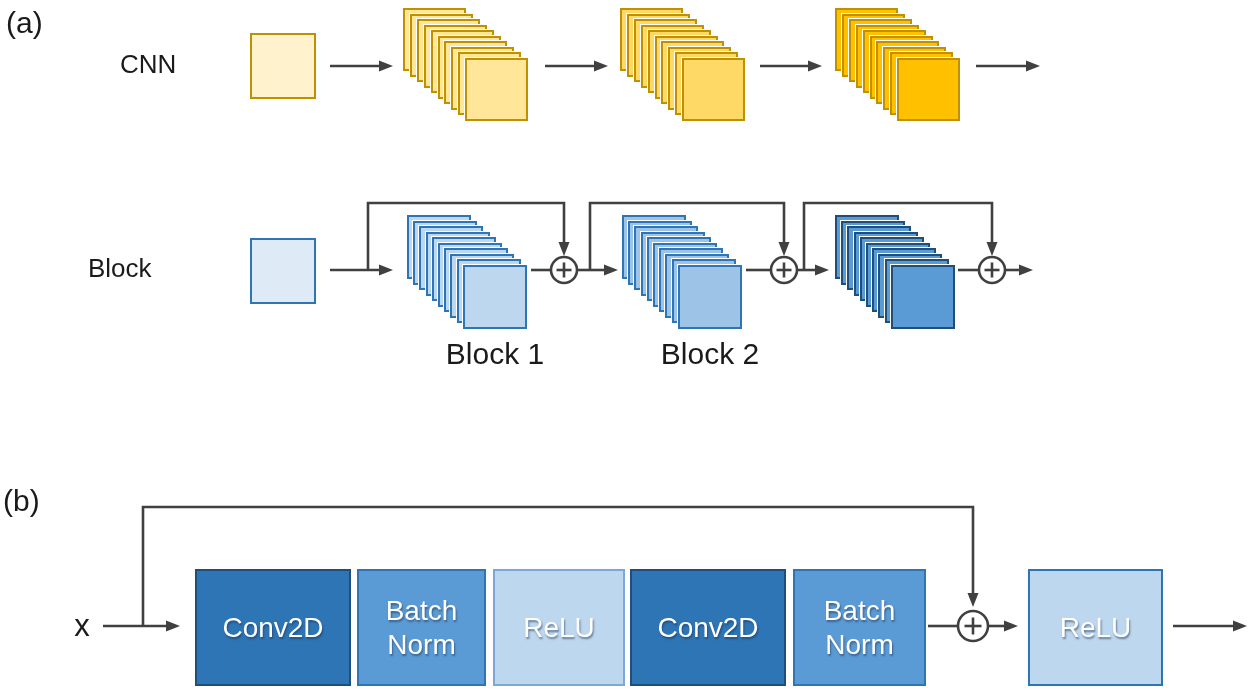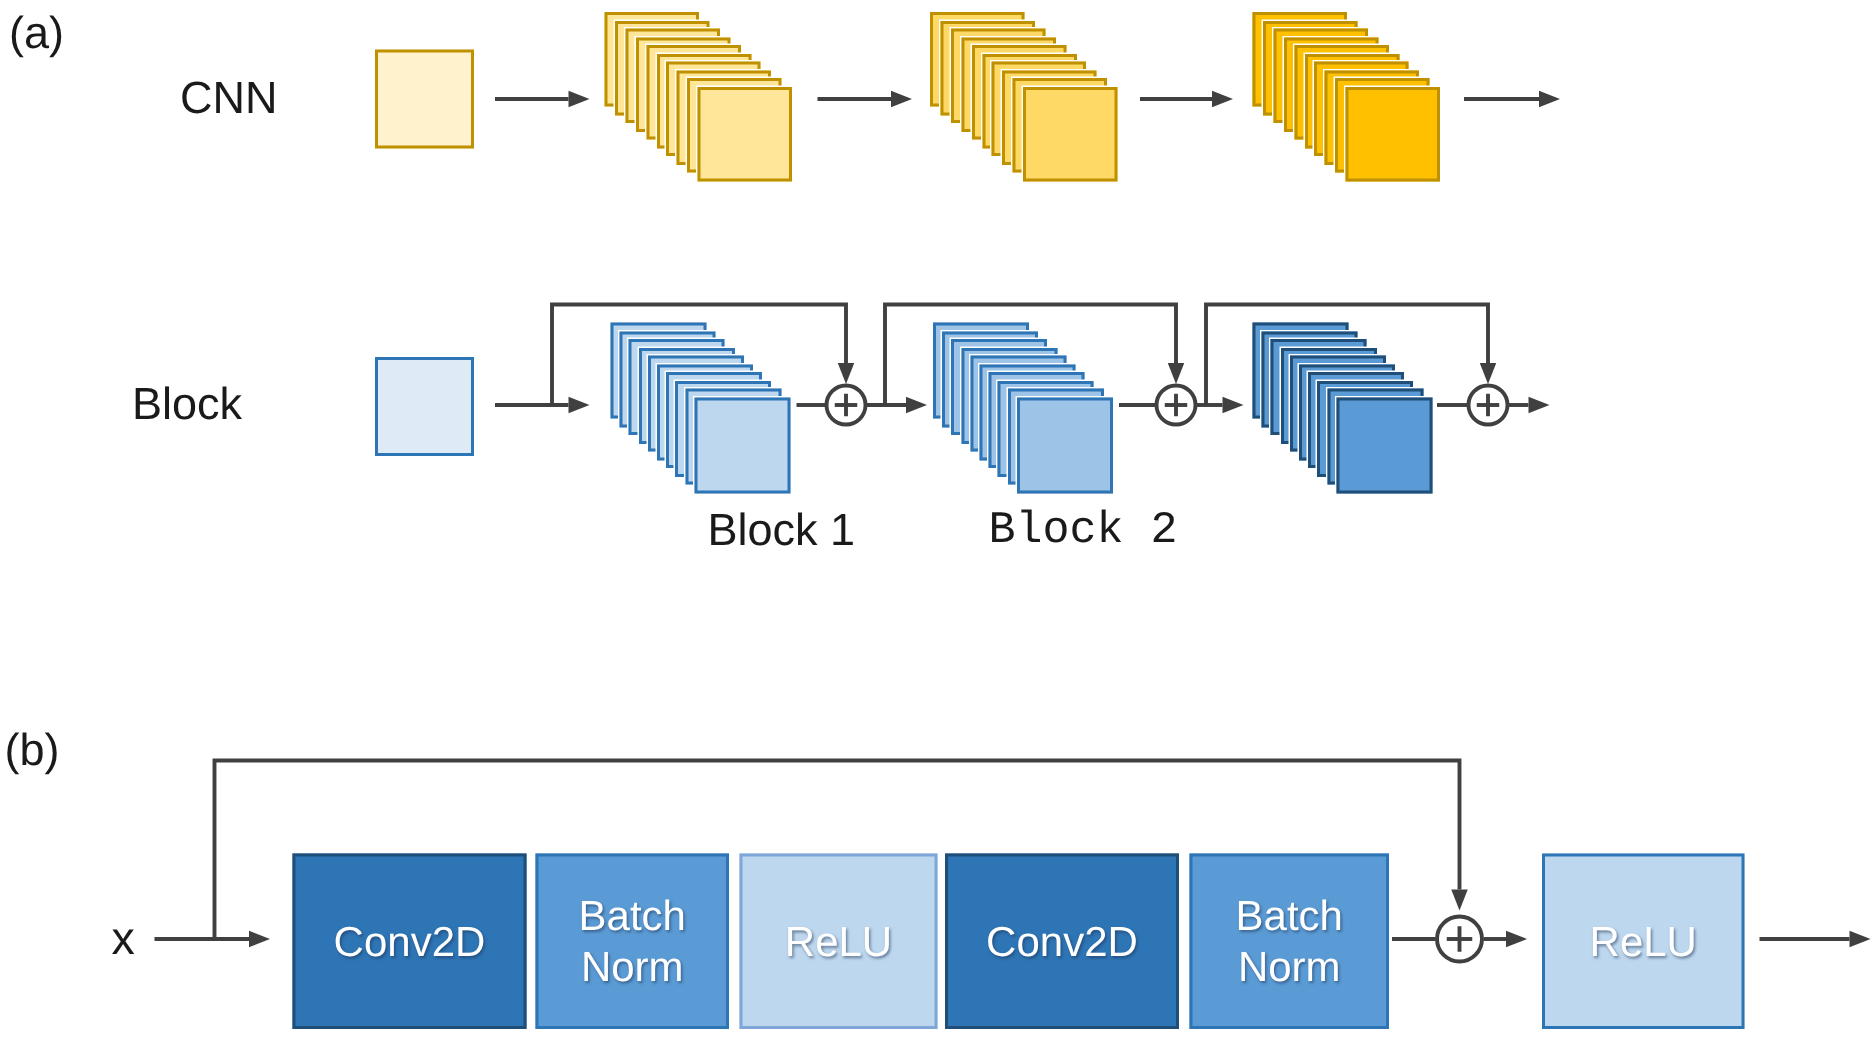--- a/index.html
+++ b/index.html
@@ -7,22 +7,22 @@
     position: relative;
     width: 1250px;
     height: 693px;
     background: #ffffff;
     font-family: "Liberation Sans", sans-serif;
     color: var(--text, #1a1a1a);
     overflow: hidden;
   }
   .abs { position: absolute; }
   .panel-label { font-size: 30px; color: var(--text, #1a1a1a); }
-  .row-label { font-size: 30px; color: var(--text, #1a1a1a); }
-  .block-label { font-size: 30px; text-align: right; color: var(--text, #1a1a1a); }
+  .row-label { font-size: 26px; color: var(--text, #1a1a1a); }
+  .block-label { font-size: 30px; text-align: center; color: var(--text, #1a1a1a); }
   .input-square {
     position: absolute;
     box-sizing: border-box;
     border: 2px solid #888;
   }
   .stack { position: absolute; }
   .stack .layer {
     position: absolute;
     box-sizing: border-box;
     border: 2px solid;
@@ -201,21 +201,21 @@
       <div class="layer" style="left: 18.6px; top: 16.6px; width: 64px; height: 64px; background: rgb(91, 155, 213); border-color: rgb(31, 78, 121);"></div>
       <div class="layer" style="left: 24.8px; top: 22.2px; width: 64px; height: 64px; background: rgb(91, 155, 213); border-color: rgb(31, 78, 121);"></div>
       <div class="layer" style="left: 31px; top: 27.8px; width: 64px; height: 64px; background: rgb(91, 155, 213); border-color: rgb(31, 78, 121);"></div>
       <div class="layer" style="left: 37.2px; top: 33.3px; width: 64px; height: 64px; background: rgb(91, 155, 213); border-color: rgb(31, 78, 121);"></div>
       <div class="layer" style="left: 43.4px; top: 38.9px; width: 64px; height: 64px; background: rgb(91, 155, 213); border-color: rgb(31, 78, 121);"></div>
       <div class="layer" style="left: 49.6px; top: 44.4px; width: 64px; height: 64px; background: rgb(91, 155, 213); border-color: rgb(31, 78, 121);"></div>
       <div class="layer" style="left: 55.8px; top: 49.9px; width: 64px; height: 64px; background: rgb(91, 155, 213); border-color: rgb(31, 78, 121);"></div>
     </div>
 
   <div class="abs block-label" style="left:420px; top:337px; width:150px;">Block 1</div>
-  <div class="abs block-label" style="left:635px; top:337px; width:150px;font-family:Liberation Mono, monospace;">Block 2</div>
+  <div class="abs block-label" style="left:635px; top:337px; width:150px;">Block 2</div>
 
   <div class="abs panel-label" style="left:3px; top:484px;">(b)</div>
   <div class="abs x-label" style="left:62px; top:608px; width:40px;">x</div>
 
   <div class="nn-box" style="left: 195px; width: 156px; background: rgb(46, 117, 182); border-color: rgb(31, 78, 121);">
     <span>Conv2D</span>
   </div>
   <div class="nn-box" style="left: 357px; width: 129px; background: rgb(91, 155, 213); border-color: rgb(46, 117, 182);">
     <span>Batch Norm</span>
   </div>

